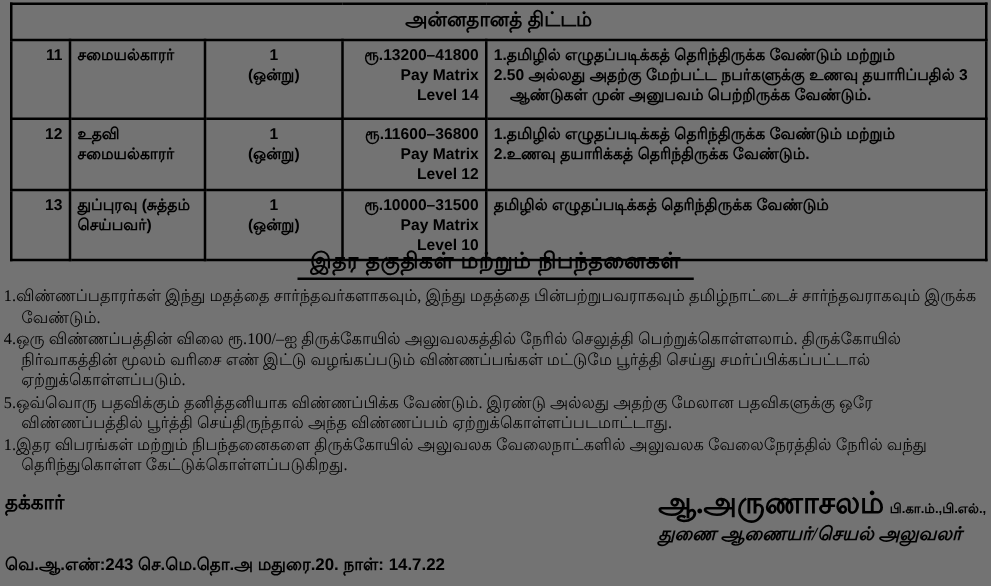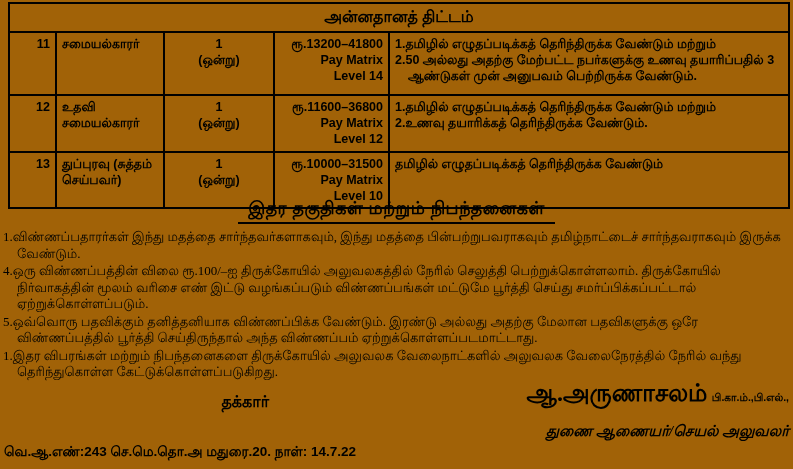--- a/index.html
+++ b/index.html
@@ -2,21 +2,21 @@
 <html lang="ta"><head>
 <meta charset="utf-8">
 <style>
   * { box-sizing: border-box; }
   html, body { margin: 0; padding: 0; background: #e8e8e8; }
   .page {
     position: relative;
     width: 793px;
     height: 469px;
     margin: 0 auto;
-    background: #a16207;
+    background: #737373;
     color: #000000;
     font-family: "Liberation Sans", sans-serif;
     overflow: hidden;
   }
 
   
   .notice-table {
     position: absolute;
     left: 8px;
     top: 2px;
@@ -86,55 +86,55 @@
   }
   .sig-left-name {
     font-size: 26px;
     font-weight: bold;
     font-family: "Liberation Serif", serif;
     letter-spacing: 0.5px;
     white-space: nowrap;
   }
   .sig-left-designation {
     width: 265px;
-    text-align: right;
+    text-align: left;
     font-size: 16px;
     font-weight: bold;
     font-family: "Liberation Serif", serif;
     margin-top: 1px;
   }
   .reg-line {
     position: absolute;
     left: 4px; top: 444px;
     font-size: 13.5px;
     font-weight: bold;
     white-space: nowrap;
   }
 
   .sig-right {
     position: absolute;
-    right: 4px; top: 380px;
-    text-align: right;
+    right: 4px; top: 390px;
+    text-align: left;
   }
   .sig-right-nameline { white-space: nowrap; }
   .sig-right-name {
     font-size: 24px;
     font-weight: bold;
     font-family: "Liberation Serif", serif;
   }
   .sig-right-degrees {
     font-size: 10.5px;
     font-weight: bold;
   }
   .sig-right-designation {
     font-size: 15px;
     font-weight: bold;
     font-style: italic;
     font-family: "Liberation Serif", serif;
-    margin-top: 13px;
+    margin-top: 0;
   }
 </style>
 </head>
 <body>
 
 <div class="page">
 
   <table class="notice-table">
     <colgroup>
       <col style="width:47px">

